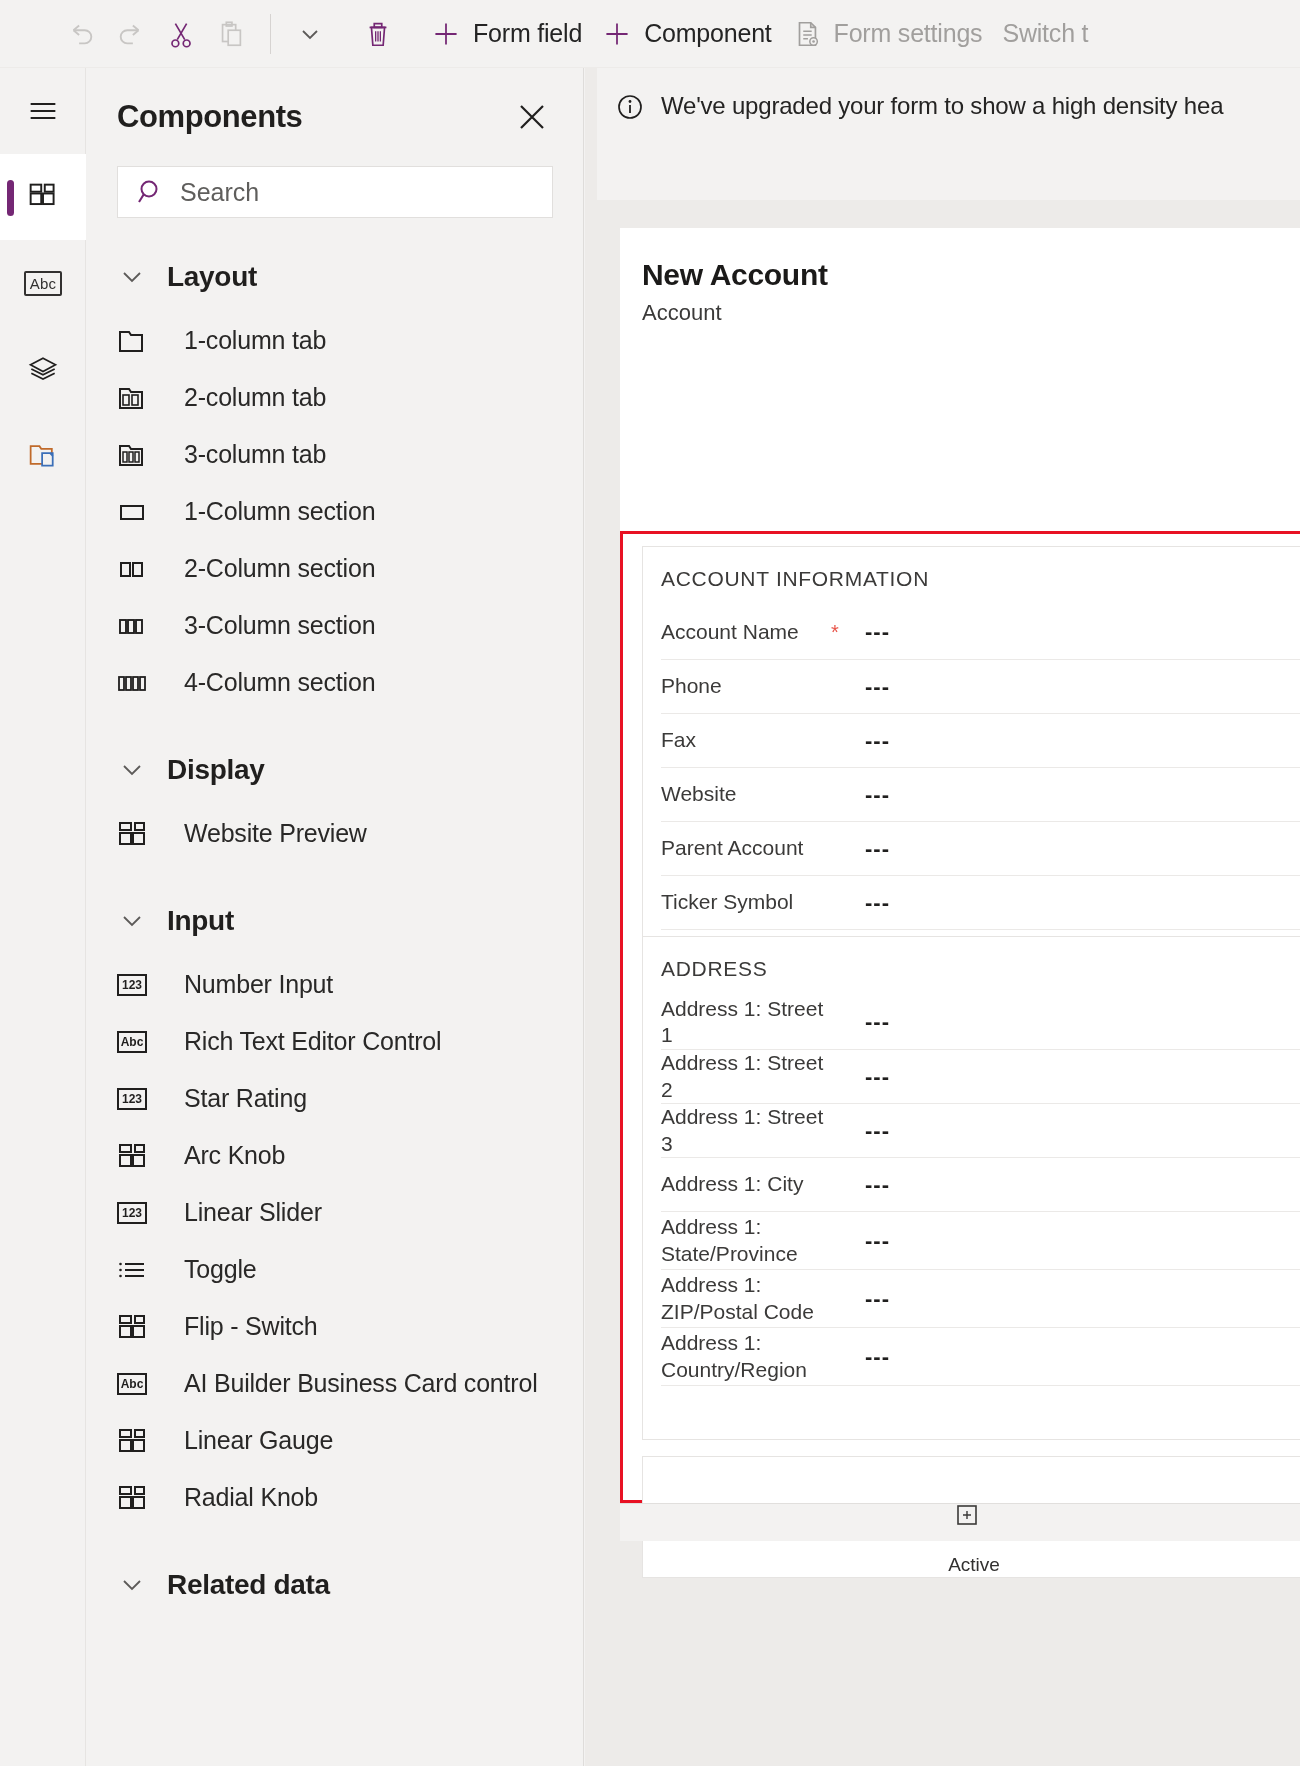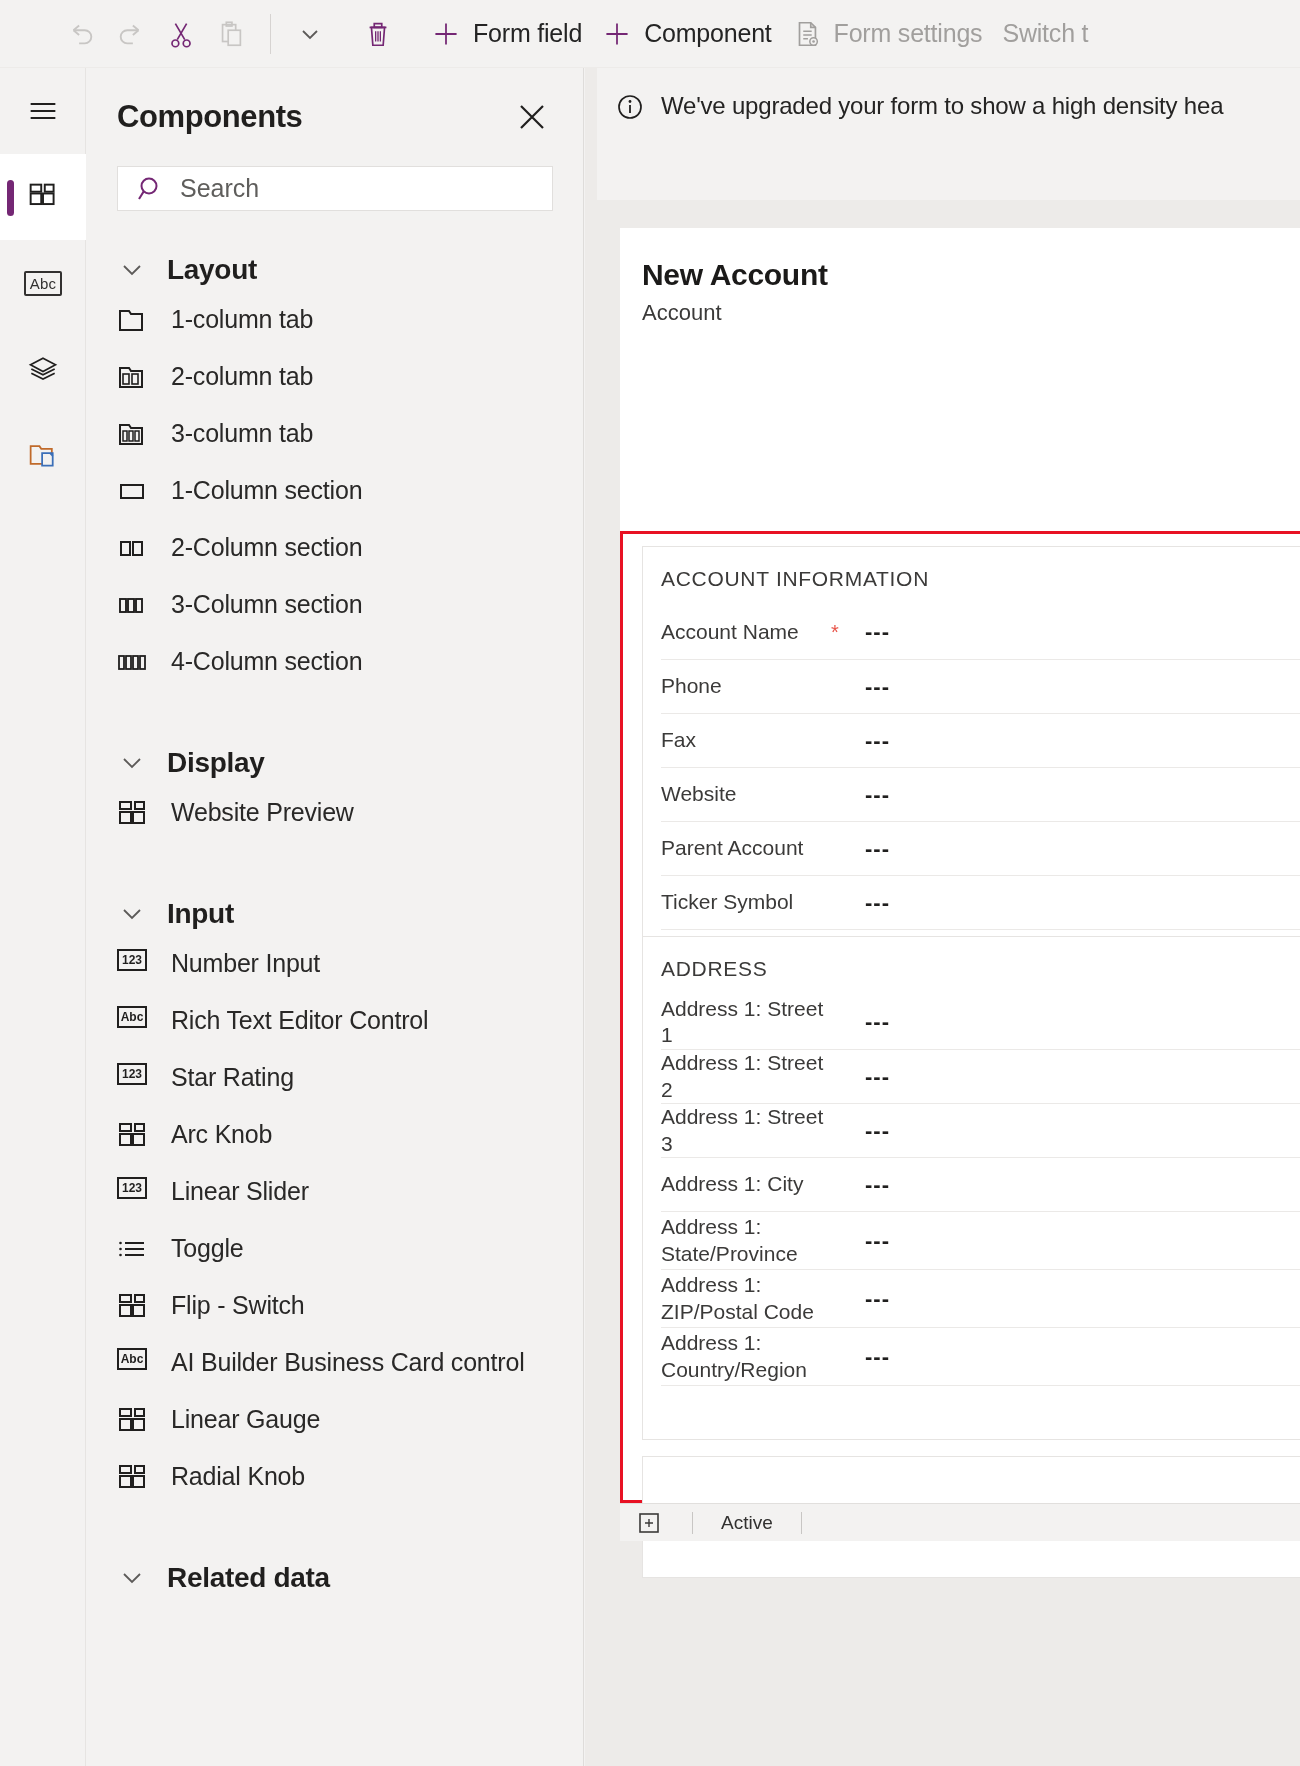--- a/index.html
+++ b/index.html
@@ -58,34 +58,34 @@
   }
   .panel-head {
     display: flex; align-items: center; justify-content: space-between;
     padding: 28px 30px 10px 30px;
   }
   .panel-title { font-size: 31px; color: #201f1e; font-weight: 600; letter-spacing: -0.4px; }
   .close-x {
     width: 42px; height: 42px; display: flex; align-items: center; justify-content: center;
   }
   .searchwrap {
-    margin: 18px 30px 16px 30px; height: 45px; background: #ffffff;
+    margin: 18px 30px 16px 30px; height: 52px; background: #ffffff;
     border: 1px solid #e1dfdd; display: flex; align-items: center; gap: 14px;
     padding: 0 18px;
   }
   .search-txt { font-size: 25px; color: #5f5e5c; }
 
   .grouphdr {
     display: flex; align-items: center; gap: 20px;
     padding: 0 30px; height: 70px; margin-top: 24px;
   }
   .grouphdr-label { font-size: 28px; font-weight: 700; color: #201f1e; letter-spacing: -0.3px; }
 
   .citem {
-    display: flex; gap: 24px;
+    display: flex; align-items: center; gap: 37px;
     padding: 0 30px; height: 57px;
   }
   .citem-label { font-size: 25px; color: #292827; letter-spacing: -0.2px; white-space: nowrap; }
   .ico { width: 30px; min-width: 30px; height: 30px; display:flex; align-items:center; justify-content:center; }
   .ico-box {
     width: 30px; height: 22px; border: 2.5px solid #201f1e;
     font-size: 12px; font-weight: 600; color: #201f1e;
     display: flex; align-items: center; justify-content: center;
     letter-spacing: 0px; line-height: 1;
   }
@@ -128,20 +128,21 @@
   .frow.first { border-top: none; }
   .flabel { font-size: 21px; color: #3b3a39; width: 170px; line-height: 1.25; }
   .freq { color: #e8554a; font-size: 20px; width: 34px; }
   .fval { font-size: 22px; color: #201f1e; font-weight: 700; letter-spacing: 1px; }
   .frow-tall { height: 58px; }
 
   .statusbar {
     position: absolute; left: 0px; top: 1275px; width: 680px; height: 38px;
     background: #f3f2f1; display: flex; align-items: center; gap: 14px; padding-left: 14px;
     border-top: 1px solid #e1dfdd;
+    flex-direction: column;
   }
   .status-txt { font-size: 19px; color: #323130; }
   .status-div { width: 1px; height: 22px; background: #c8c6c4; margin-left: 14px; }
 </style>
 </head>
 <body>
 
 <div id="app">
 
   <div class="toolbar">

